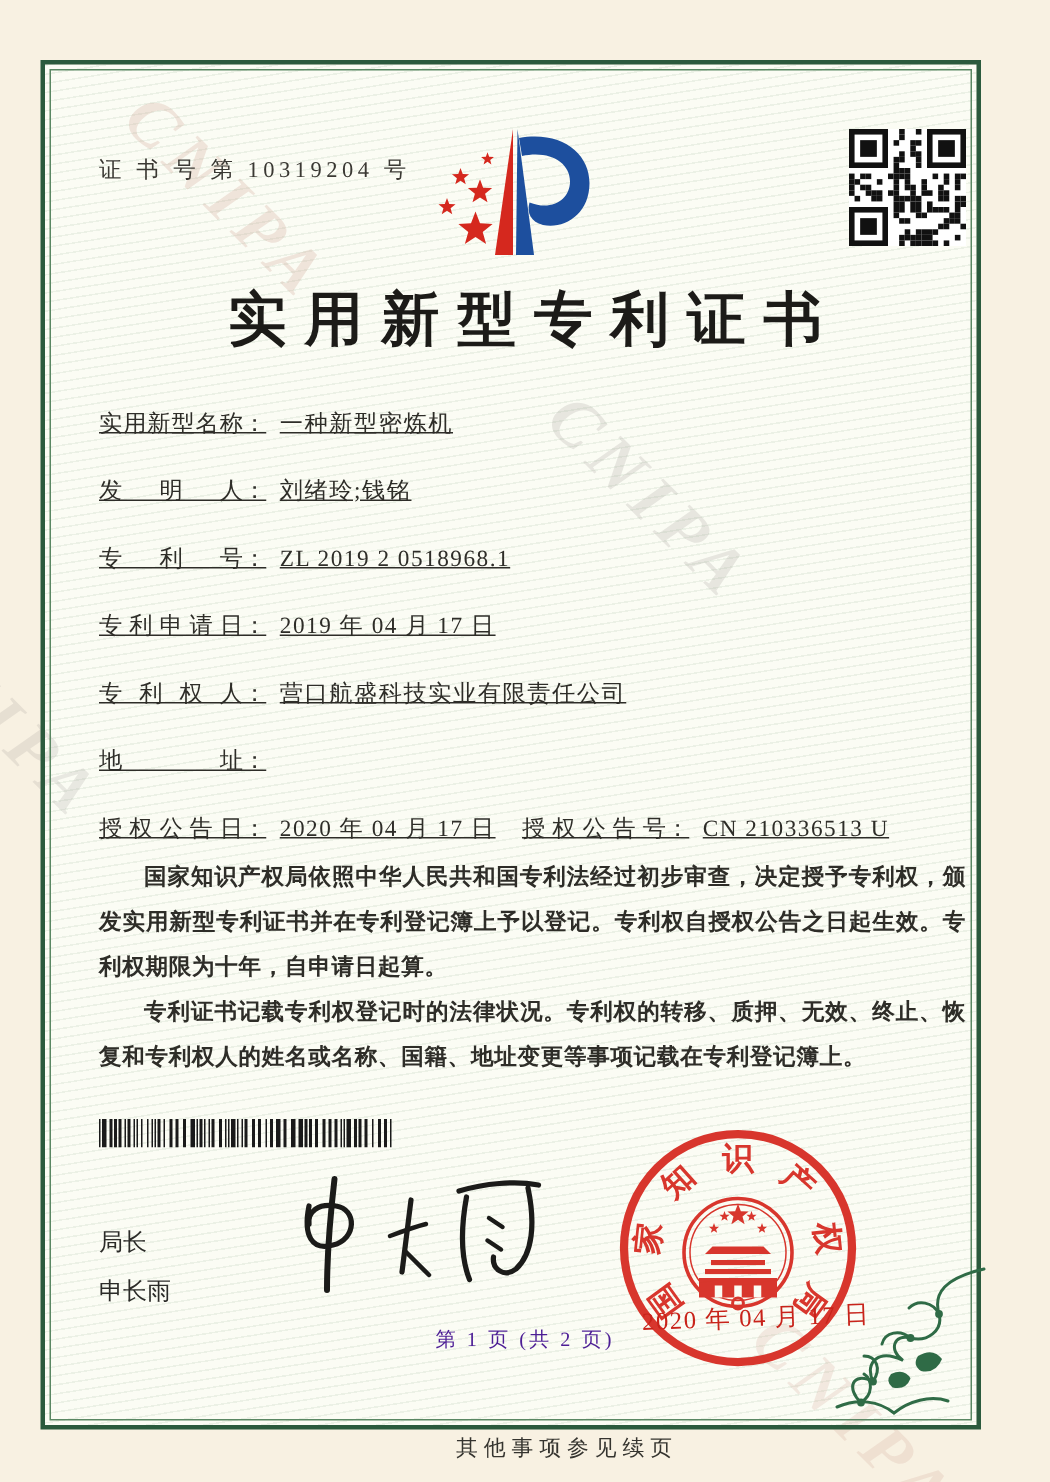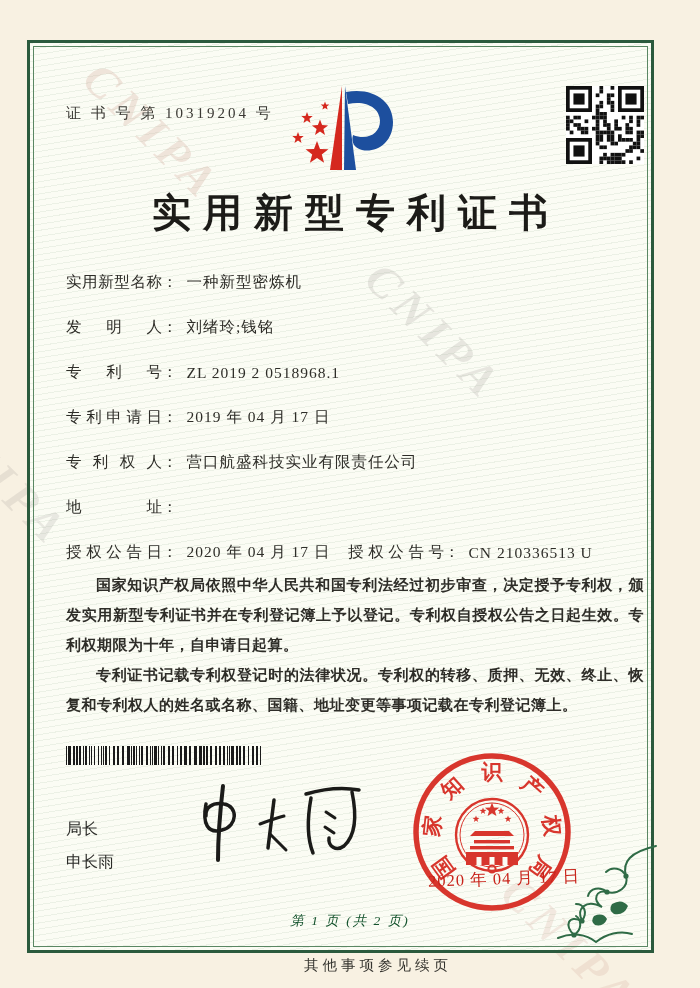--- a/index.html
+++ b/index.html
@@ -27,21 +27,21 @@
 
   
   .cert-no{position:absolute;left:66px;top:104px;z-index:5;font-size:15px;letter-spacing:3px;color:#3a3833;}
   #logo{position:absolute;left:280px;top:80px;width:150px;height:95px;z-index:5;}
   #qr{position:absolute;left:566px;top:86px;width:78px;height:78px;z-index:5;}
   .title{position:absolute;left:0;top:186px;width:100%;text-align:center;z-index:5;
       font-size:39px;font-weight:bold;letter-spacing:12px;color:#1c1b18;text-indent:12px;}
 
   
   .fields{position:absolute;left:66px;right:58px;top:260px;z-index:5;}
-  .frow{height:45px;display:flex;align-items:center;font-size:15.5px;color:#2e2d28;}
+  .frow{height:45px;display:flex;align-items:center;font-size:15.5px;color:#2e2d28;text-decoration:underline;}
   .fpair{display:flex;align-items:center;}
   .fpair.first{width:282px;}
   .flabel{display:inline-block;width:96px;text-align:justify;text-align-last:justify;}
   .fcolon{display:inline-block;}
   .fvalue{margin-left:9px;letter-spacing:1px;white-space:nowrap;text-align:center;}
 
   
   .body-text{position:absolute;left:66px;right:56px;top:570px;z-index:5;
       font-size:15px;line-height:30px;text-align:justify;color:#2e2d28;letter-spacing:0.5px;}
   .body-text p{margin:0;text-indent:2em;font-weight:bold;}
@@ -58,22 +58,22 @@
   
   #seal{position:absolute;left:408px;top:748px;width:168px;height:168px;z-index:6;opacity:0.93;}
   .seal-char{font-family:"Liberation Serif","DejaVu Serif",serif;font-weight:bold;font-size:21px;fill:#d6281f;}
   .seal-date{position:absolute;left:428px;top:868px;z-index:7;font-size:16.5px;letter-spacing:1px;
       color:#c8231a;transform:rotate(-2deg);white-space:nowrap;}
 
   
   #flourish{position:absolute;left:552px;top:842px;width:110px;height:110px;z-index:8;pointer-events:none;}
 
   
-  .footer-page{position:absolute;left:0;top:912px;width:100%;text-align:center;z-index:5;
-      font-size:13.5px;letter-spacing:2px;color:#14532d;font-style:italic;}
+  .footer-page{position:absolute;left:0;top:884px;width:100%;text-align:center;z-index:5;
+      font-size:13.5px;letter-spacing:2px;color:#4c1d95;}
   .note{position:absolute;left:0;top:956px;width:100%;text-align:center;z-index:5;
       font-size:14.5px;letter-spacing:4px;color:#35342f;padding-left:28px;}
 </style>
 </head>
 <body>
 
 <div id="page">
 
   <div class="inner-bg"></div>
 

